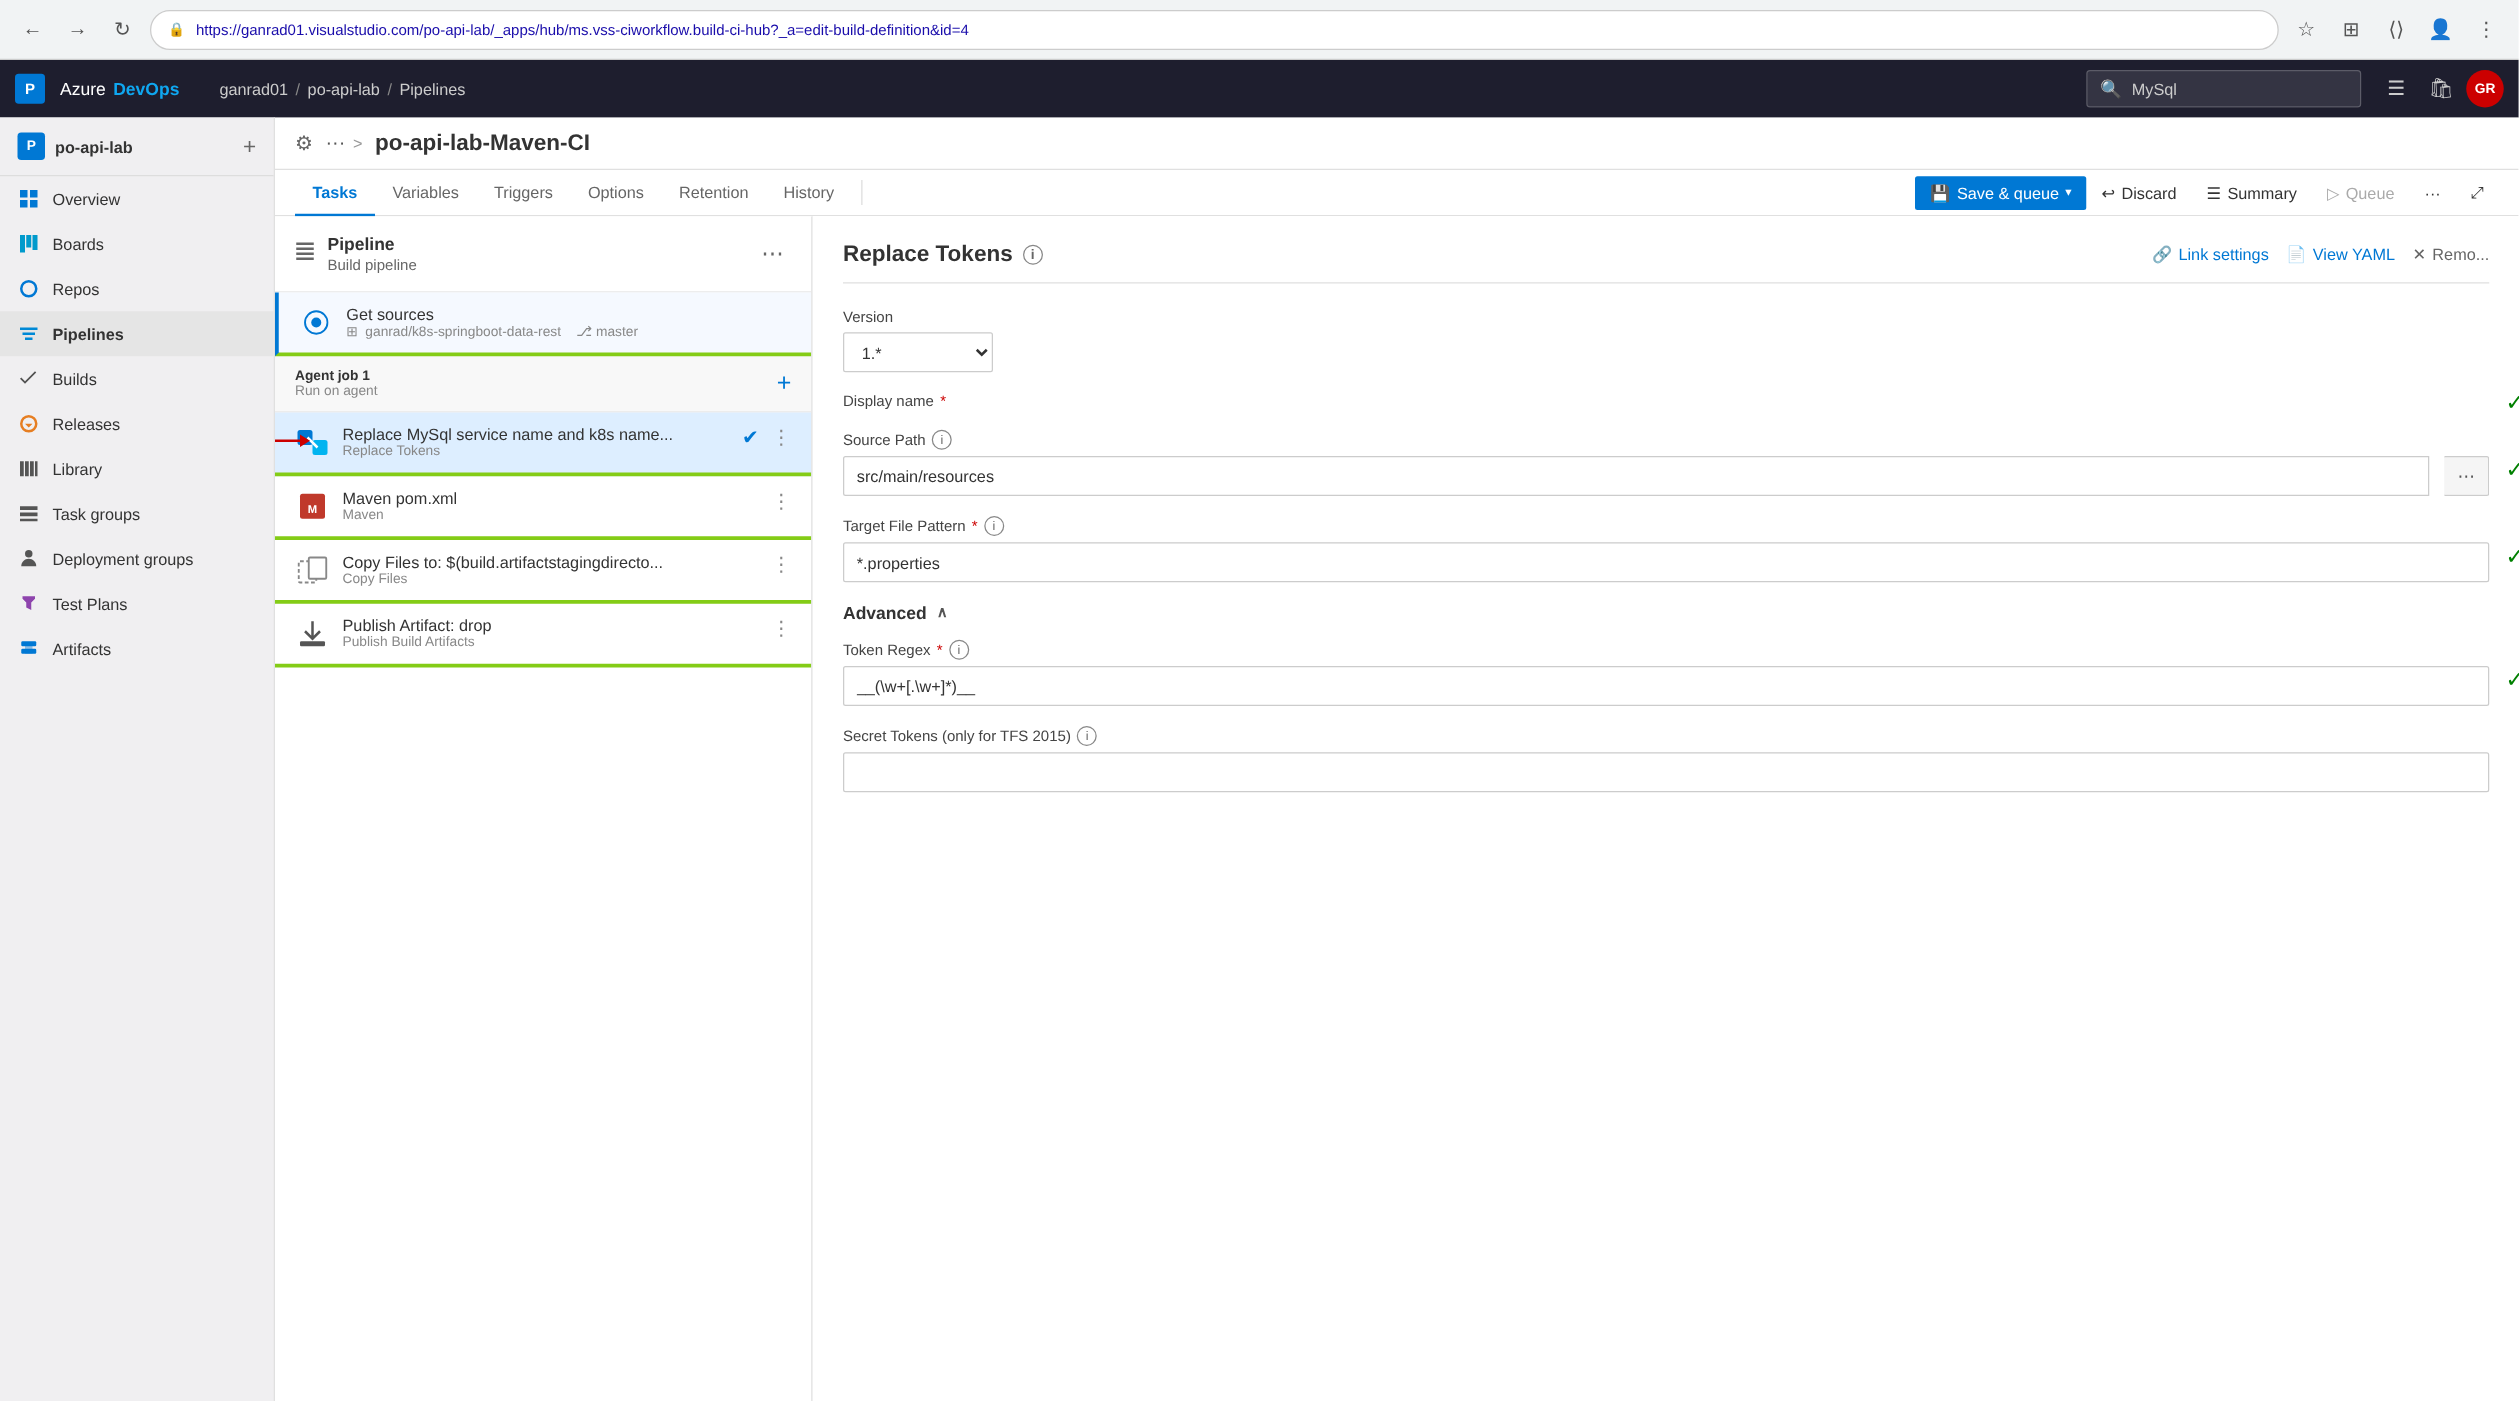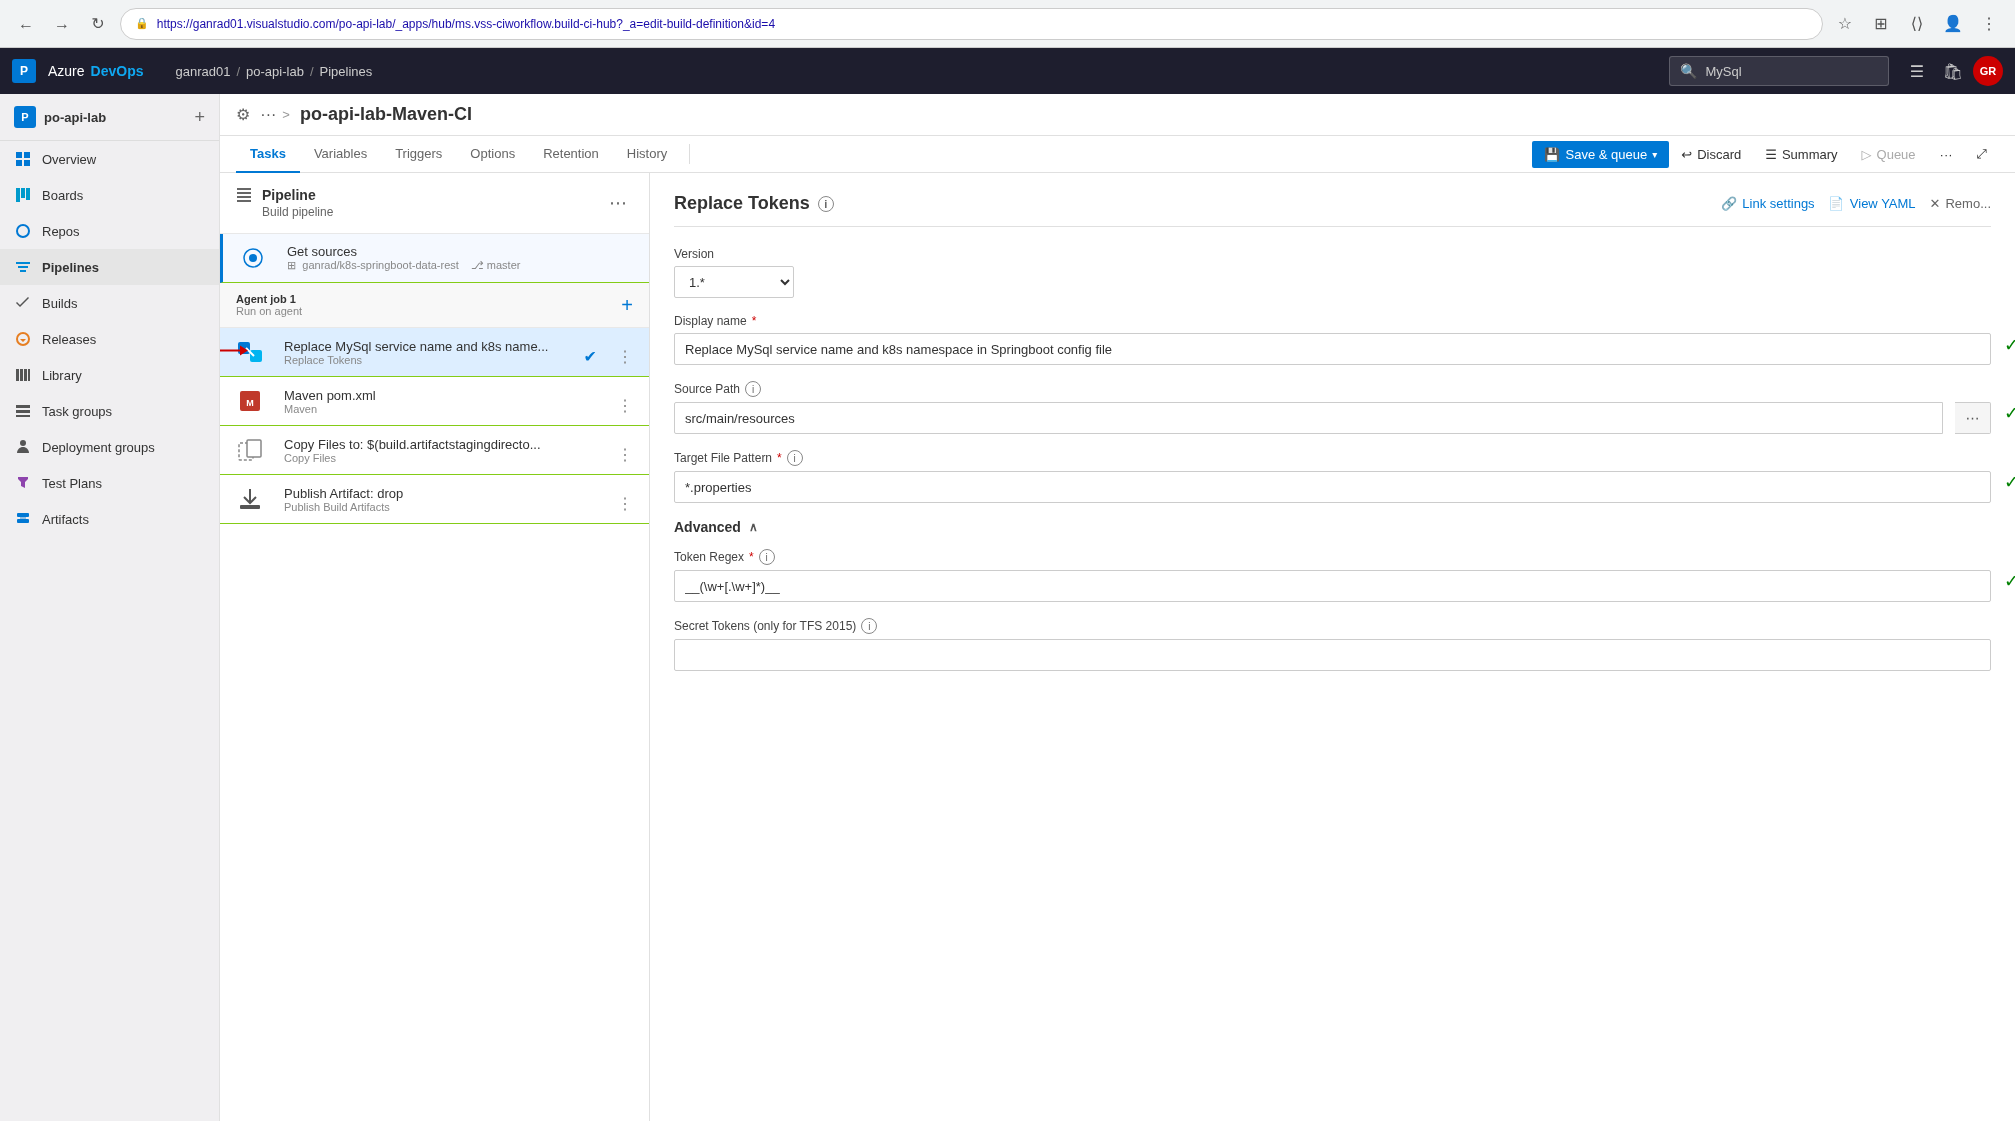--- a/index.html
+++ b/index.html
@@ -117,37 +117,37 @@
       display: flex; flex-direction: column; overflow-y: auto; flex-shrink: 0;
     }
 
     
     .pipeline-section {
       border-bottom: 1px solid #e8e8e8; padding: 14px 16px;
       display: flex; align-items: center; justify-content: space-between; cursor: pointer;
     }
     .pipeline-section-title { font-size: 14px; font-weight: 600; color: #333; }
     .pipeline-section-sub { font-size: 12px; color: #666; margin-top: 2px; }
-    .pipeline-section-left { display: flex; align-items: flex-start; gap: 10px; }
+    .pipeline-section-left { display: flex; align-items: center; gap: 10px; }
     .pipeline-section-icon { color: #666; font-size: 16px; }
     .dots-btn { background: none; border: none; cursor: pointer; color: #666; font-size: 18px; padding: 2px 6px; }
 
     
     .agent-job-header {
       display: flex; align-items: center; justify-content: space-between;
       padding: 10px 16px; border-bottom: 1px solid #e8e8e8; background: #f8f8f8;
     }
     .agent-job-title { font-size: 11px; font-weight: 600; }
     .agent-job-sub { font-size: 11px; color: #888; }
     .add-task-btn { background: none; border: none; cursor: pointer; color: #0078d4; font-size: 20px; font-weight: 300; }
 
     
     .task-item {
-      display: flex; align-items: flex-end; padding: 10px 16px; cursor: pointer;
-      border-bottom: 1px solid #84cc16; gap: 20px; position: relative;
+      display: flex; align-items: flex-start; padding: 10px 16px; cursor: pointer;
+      border-bottom: 3px solid #84cc16; gap: 10px; position: relative;
     }
     .task-item.selected { background: #ddeeff; }
     .task-icon { width: 28px; height: 28px; display: flex; align-items: center; justify-content: center; flex-shrink: 0; }
     .task-info { flex: 1; }
     .task-name { font-size: 13px; color: #333; }
     .task-type { font-size: 11px; color: #888; }
     .task-status { color: #0078d4; font-size: 16px; }
     .task-more { background: none; border: none; cursor: pointer; color: #888; font-size: 16px; }
 
     
@@ -571,21 +571,20 @@
           <select class="version-select-native">
             <option>1.*</option>
           </select>
         </div>
 
         <div class="form-group field-row" style="position:relative;">
           <div class="form-label">
             <span>Display name</span>
             <span class="required-star">*</span>
           </div>
-          <input type="text" class="form-input" value="Replace MySql service name and k8s namespace in Springboot config file" style="">
           <span style="position:absolute; right:-28px; top:60%; transform:translateY(-50%); color:green; font-size:18px;">✓</span>
         </div>
 
         <div class="form-group field-row" style="position:relative;">
           <div class="form-label">
             <span>Source Path</span>
             <span class="info-circle" style="font-size:10px;">i</span>
           </div>
           <div class="form-input-with-btn">
             <input type="text" class="form-input" value="src/main/resources" style="">

